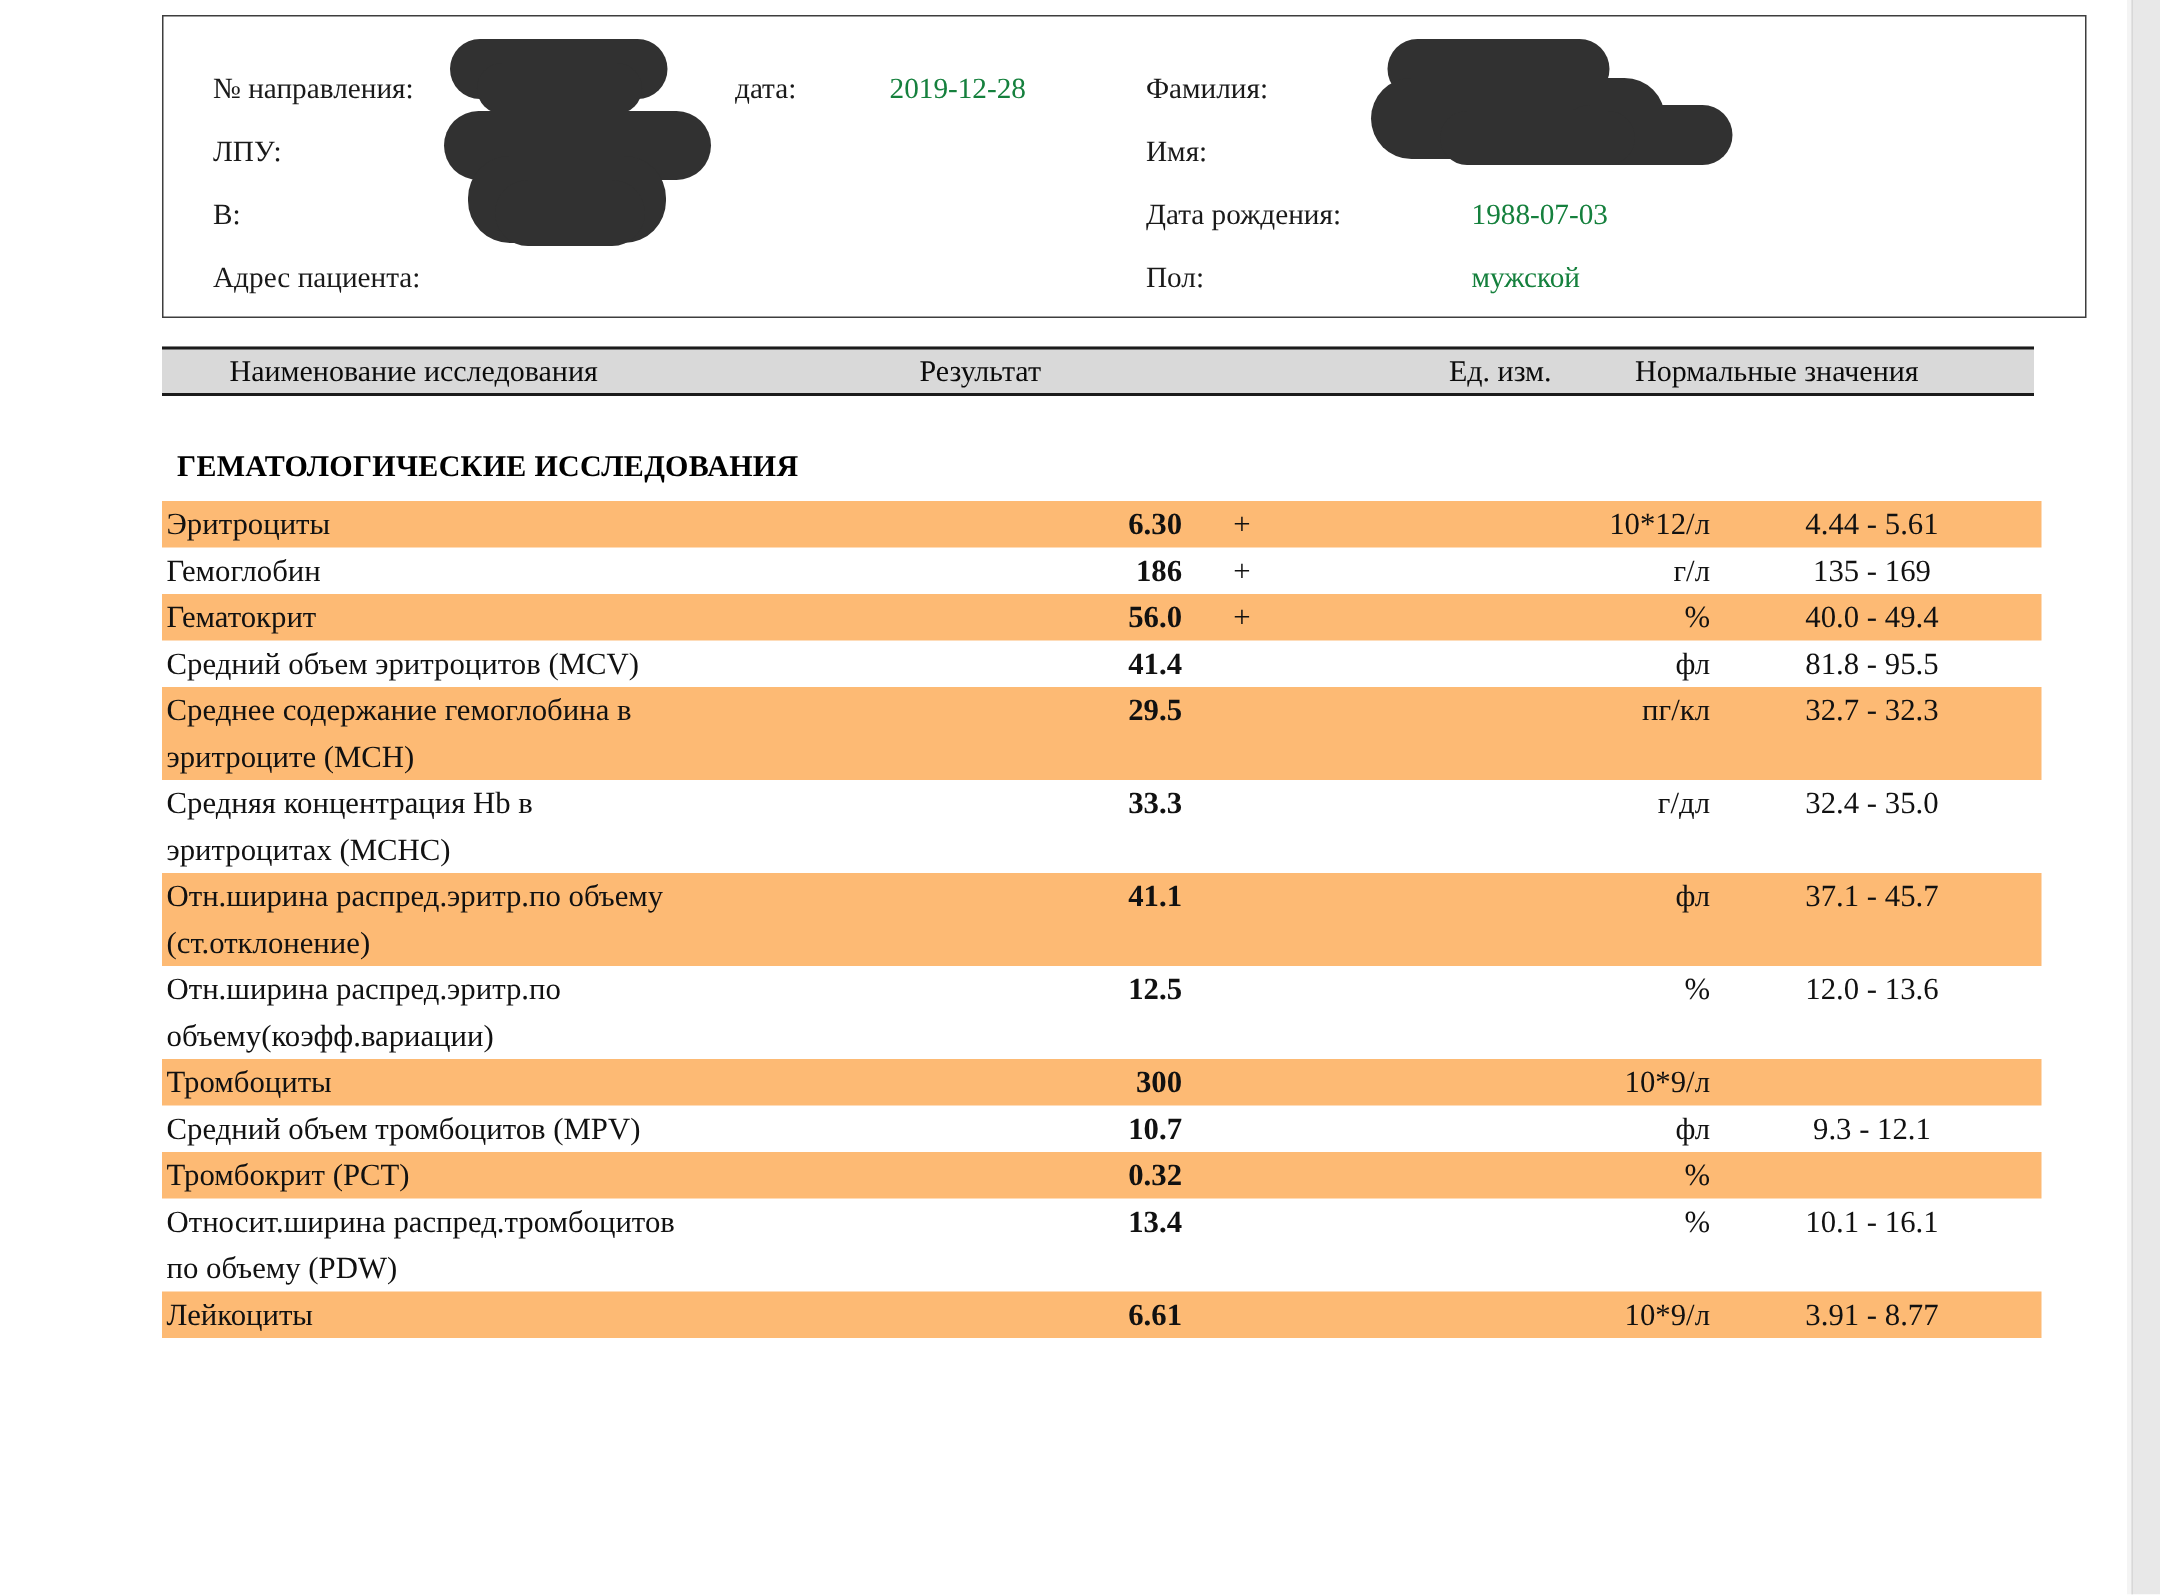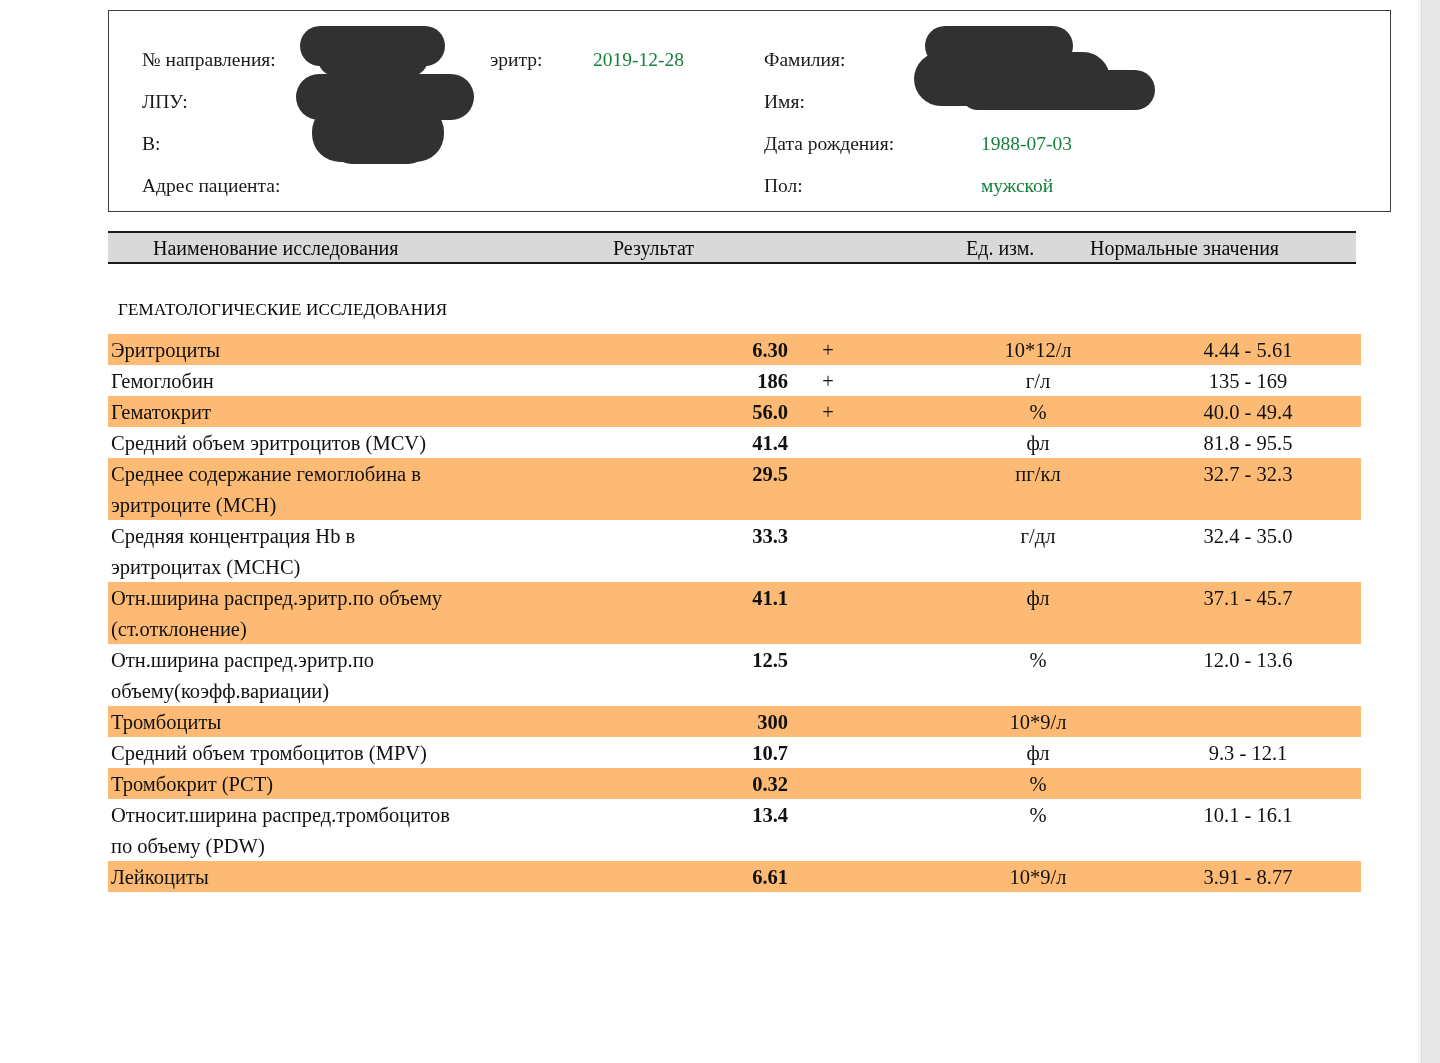--- a/index.html
+++ b/index.html
@@ -91,22 +91,22 @@
   .ch-name   { left: 45px; }
   .ch-result { left: 505px; }
   .ch-unit   { left: 858px; }
   .ch-norm   { left: 982px; }
 
   
   .section-title {
     position: absolute;
     left: 118px;
     top: 300px;
-    font-size: 17px;
-    font-weight: normal;
+    font-size: 20px;
+    font-weight: bold;
     letter-spacing: 0.2px;
     color: #000;
   }
 
   
   .table {
     position: absolute;
     left: 108px;
     top: 334px;
     width: 1253px;
@@ -120,36 +120,36 @@
   .row .cell {
     position: absolute;
     font-size: 20.5px;
     line-height: 31px;
     color: #111;
     white-space: pre-line;
   }
   .c-name   { left: 3px;   width: 470px; top: 1px; }
   .c-result { left: 560px; width: 120px; top: 1px; text-align: right; font-weight: bold; }
   .c-flag   { left: 700px; width: 40px;  top: 1px; text-align: center; font-weight: normal; }
-  .c-unit   { left: 860px; width: 140px; top: 1px; text-align: center; }
+  .c-unit   { left: 892px; width: 140px; top: 1px; text-align: right; }
   .c-norm   { left: 1030px; width: 220px; top: 1px; text-align: center; }
 </style>
 </head>
 <body>
 
 <div class="sheet">
 
   <div class="header-box">
 
     <div class="hdr-row hdr-label" style="left:33px; top:38px;">№ направления:</div>
     <div class="hdr-row hdr-label" style="left:33px; top:80px;">ЛПУ:</div>
     <div class="hdr-row hdr-label" style="left:33px; top:122px;">В:</div>
     <div class="hdr-row hdr-label" style="left:33px; top:164px;">Адрес пациента:</div>
 
-    <div class="hdr-row hdr-label" style="left:381px; top:38px;">эритр:</div>
+    <div class="hdr-row hdr-label" style="left:381px; top:38px;">дата:</div>
     <div class="hdr-row hdr-value" style="left:440px; top:38px;">2019-12-28</div>
 
     <div class="hdr-row hdr-label" style="left:655px; top:38px;">Фамилия:</div>
     <div class="hdr-row hdr-label" style="left:655px; top:80px;">Имя:</div>
     <div class="hdr-row hdr-label" style="left:655px; top:122px;">Дата рождения:</div>
     <div class="hdr-row hdr-value" style="left:828px; top:122px;">1988-07-03</div>
     <div class="hdr-row hdr-label" style="left:655px; top:164px;">Пол:</div>
     <div class="hdr-row hdr-value" style="left:828px; top:164px;">мужской</div>
   </div>
 

